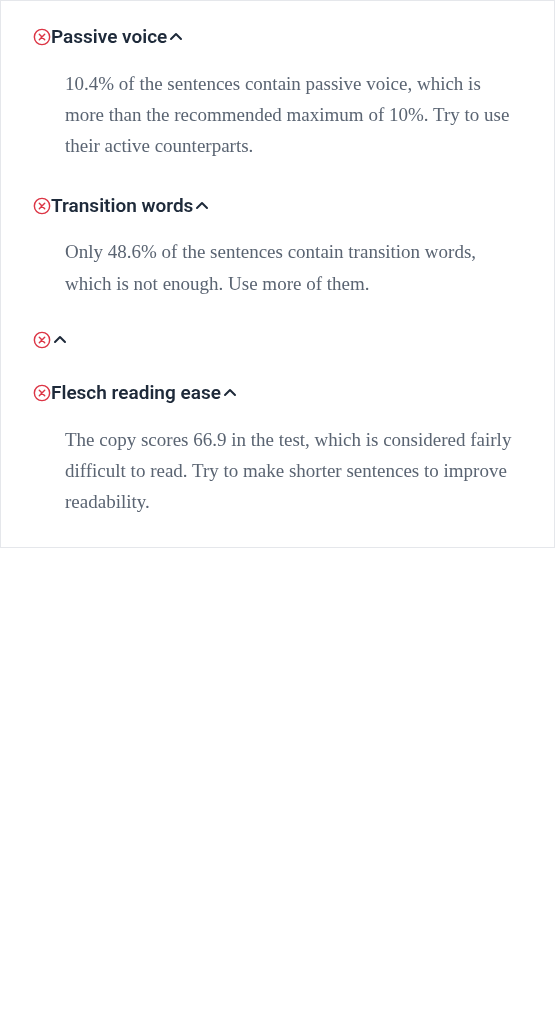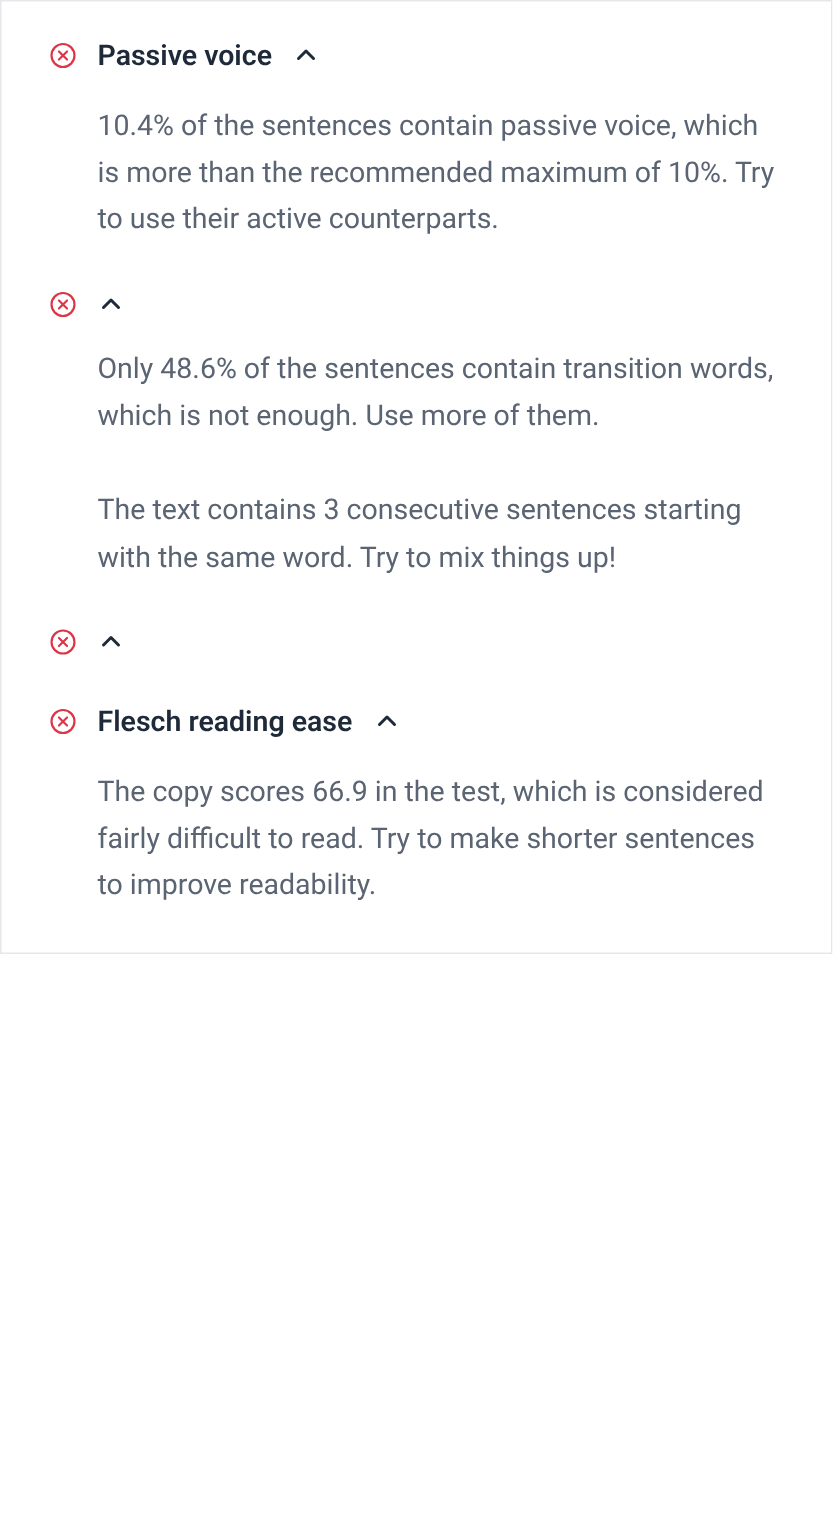--- a/index.html
+++ b/index.html
@@ -19,21 +19,20 @@
     }
     .item {
       margin-bottom: 32px;
     }
     .item:last-child {
       margin-bottom: 5px;
     }
     .item-header {
       display: flex;
       align-items: center;
-      gap: 14px;
       margin-bottom: 18px;
       cursor: pointer;
     }
     .status-icon {
       width: 18px;
       height: 18px;
       flex-shrink: 0;
       display: flex;
       align-items: center;
       justify-content: center;
@@ -60,20 +59,21 @@
     .chevron svg {
       width: 14px;
       height: 14px;
       stroke: #1e2a3a;
     }
     .item-body {
       padding-left: 32px;
       font-size: 19px;
       line-height: 1.65;
       color: #5a6472;
+      font-family: Liberation Serif, serif;
     }
   </style>
 </head>
 <body>
 
 <div class="container">
 
   <div class="item">
     <div class="item-header">
       <span class="status-icon">
@@ -93,31 +93,31 @@
   </div>
 
   <div class="item">
     <div class="item-header">
       <span class="status-icon">
         <svg viewBox="0 0 20 20" fill="none">
             <circle cx="10" cy="10" r="8.5" stroke="#dc3545" stroke-width="1.6"></circle>
             <path d="M7 7l6 6M13 7l-6 6" stroke="#dc3545" stroke-width="1.6" stroke-linecap="round"></path>
           </svg>
       </span>
+      <span class="item-title">Transition words</span>
       <span class="chevron">
         <svg viewBox="0 0 14 14" fill="none">
             <path d="M2 9l5-5 5 5" stroke-width="2" stroke-linecap="round" stroke-linejoin="round"></path>
           </svg>
       </span>
     </div>
     <div class="item-body">Only 48.6% of the sentences contain transition words, which is not enough. Use more of them.</div>
   </div>
 
   <div class="item">
-    <div class="item-body">The text contains 3 consecutive sentences starting with the same word. Try to mix things up!</div>
   </div>
 
   <div class="item">
     <div class="item-header">
       <span class="status-icon">
         <svg viewBox="0 0 20 20" fill="none">
             <circle cx="10" cy="10" r="8.5" stroke="#dc3545" stroke-width="1.6"></circle>
             <path d="M7 7l6 6M13 7l-6 6" stroke="#dc3545" stroke-width="1.6" stroke-linecap="round"></path>
           </svg>
       </span>

